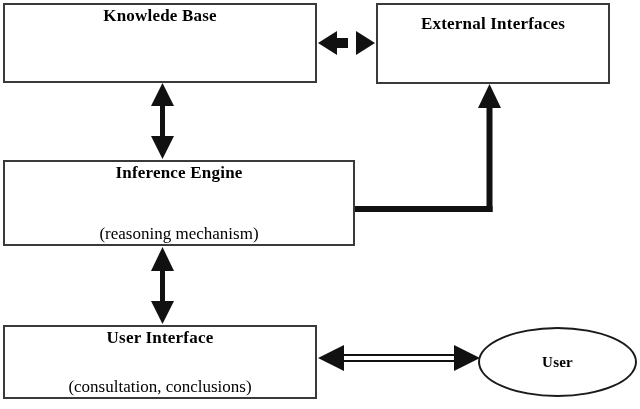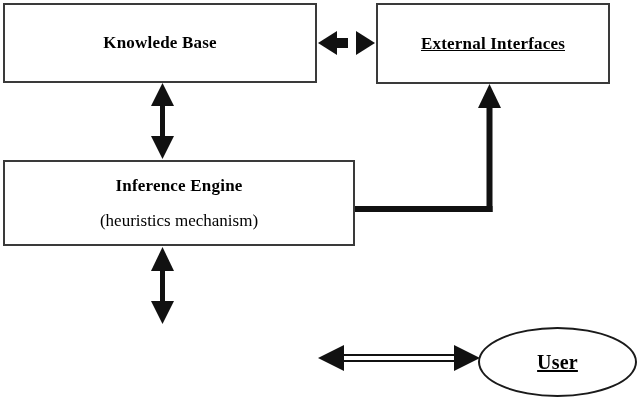--- a/index.html
+++ b/index.html
@@ -19,38 +19,37 @@
     overflow: hidden;
   }
   .node-box {
     position: absolute;
     box-sizing: border-box;
     border: 2px solid #3a3a3a;
     background: #ffffff;
     display: flex;
     flex-direction: column;
     align-items: center;
-    justify-content: center;
+    justify-content: space-between;
     text-align: center;
   }
   .node-title {
     font-weight: bold;
     font-size: 17px;
     line-height: 1.25;
     letter-spacing: 0.2px;
   }
   .node-subtitle {
     font-weight: normal;
     font-size: 17px;
     line-height: 1.25;
     margin-top: 14px;
   }
   .node-title.only-line {
-    margin: 0;
-    text-decoration: underline;
+    margin: 8px;
   }
   #node-knowledge-base {
     left: 3px;
     top: 3px;
     width: 314px;
     height: 80px;
   }
   #node-external-interfaces {
     left: 376px;
     top: 3px;
@@ -80,21 +79,21 @@
     justify-content: center;
     text-align: center;
   }
   #node-user {
     left: 478px;
     top: 327px;
     width: 159px;
     height: 70px;
   }
   #node-user .node-title {
-    font-size: 20px;
+    font-size: 15px;
     text-align: right;
   }
   .connector-svg {
     position: absolute;
     left: 0;
     top: 0;
     width: 640px;
     height: 409px;
     pointer-events: none;
     overflow: visible;
@@ -143,21 +142,25 @@
   <div class="node-box" id="node-knowledge-base">
     <div class="node-title">Knowlede Base</div>
   </div>
 
   <div class="node-box" id="node-external-interfaces">
     <div class="node-title only-line">External Interfaces</div>
   </div>
 
   <div class="node-box" id="node-inference-engine">
     <div class="node-title">Inference Engine</div>
-    <div class="node-subtitle">(heuristics mechanism)</div>
+    <div class="node-subtitle">(reasoning mechanism)</div>
   </div>
 
+  <div class="node-box" id="node-user-interface">
+    <div class="node-title">User Interface</div>
+    <div class="node-subtitle">(consultation, conclusions)</div>
+  </div>
 
   <div class="ellipse-node" id="node-user">
     <div class="node-title only-line">User</div>
   </div>
 
 </div>
 
 </body></html>

